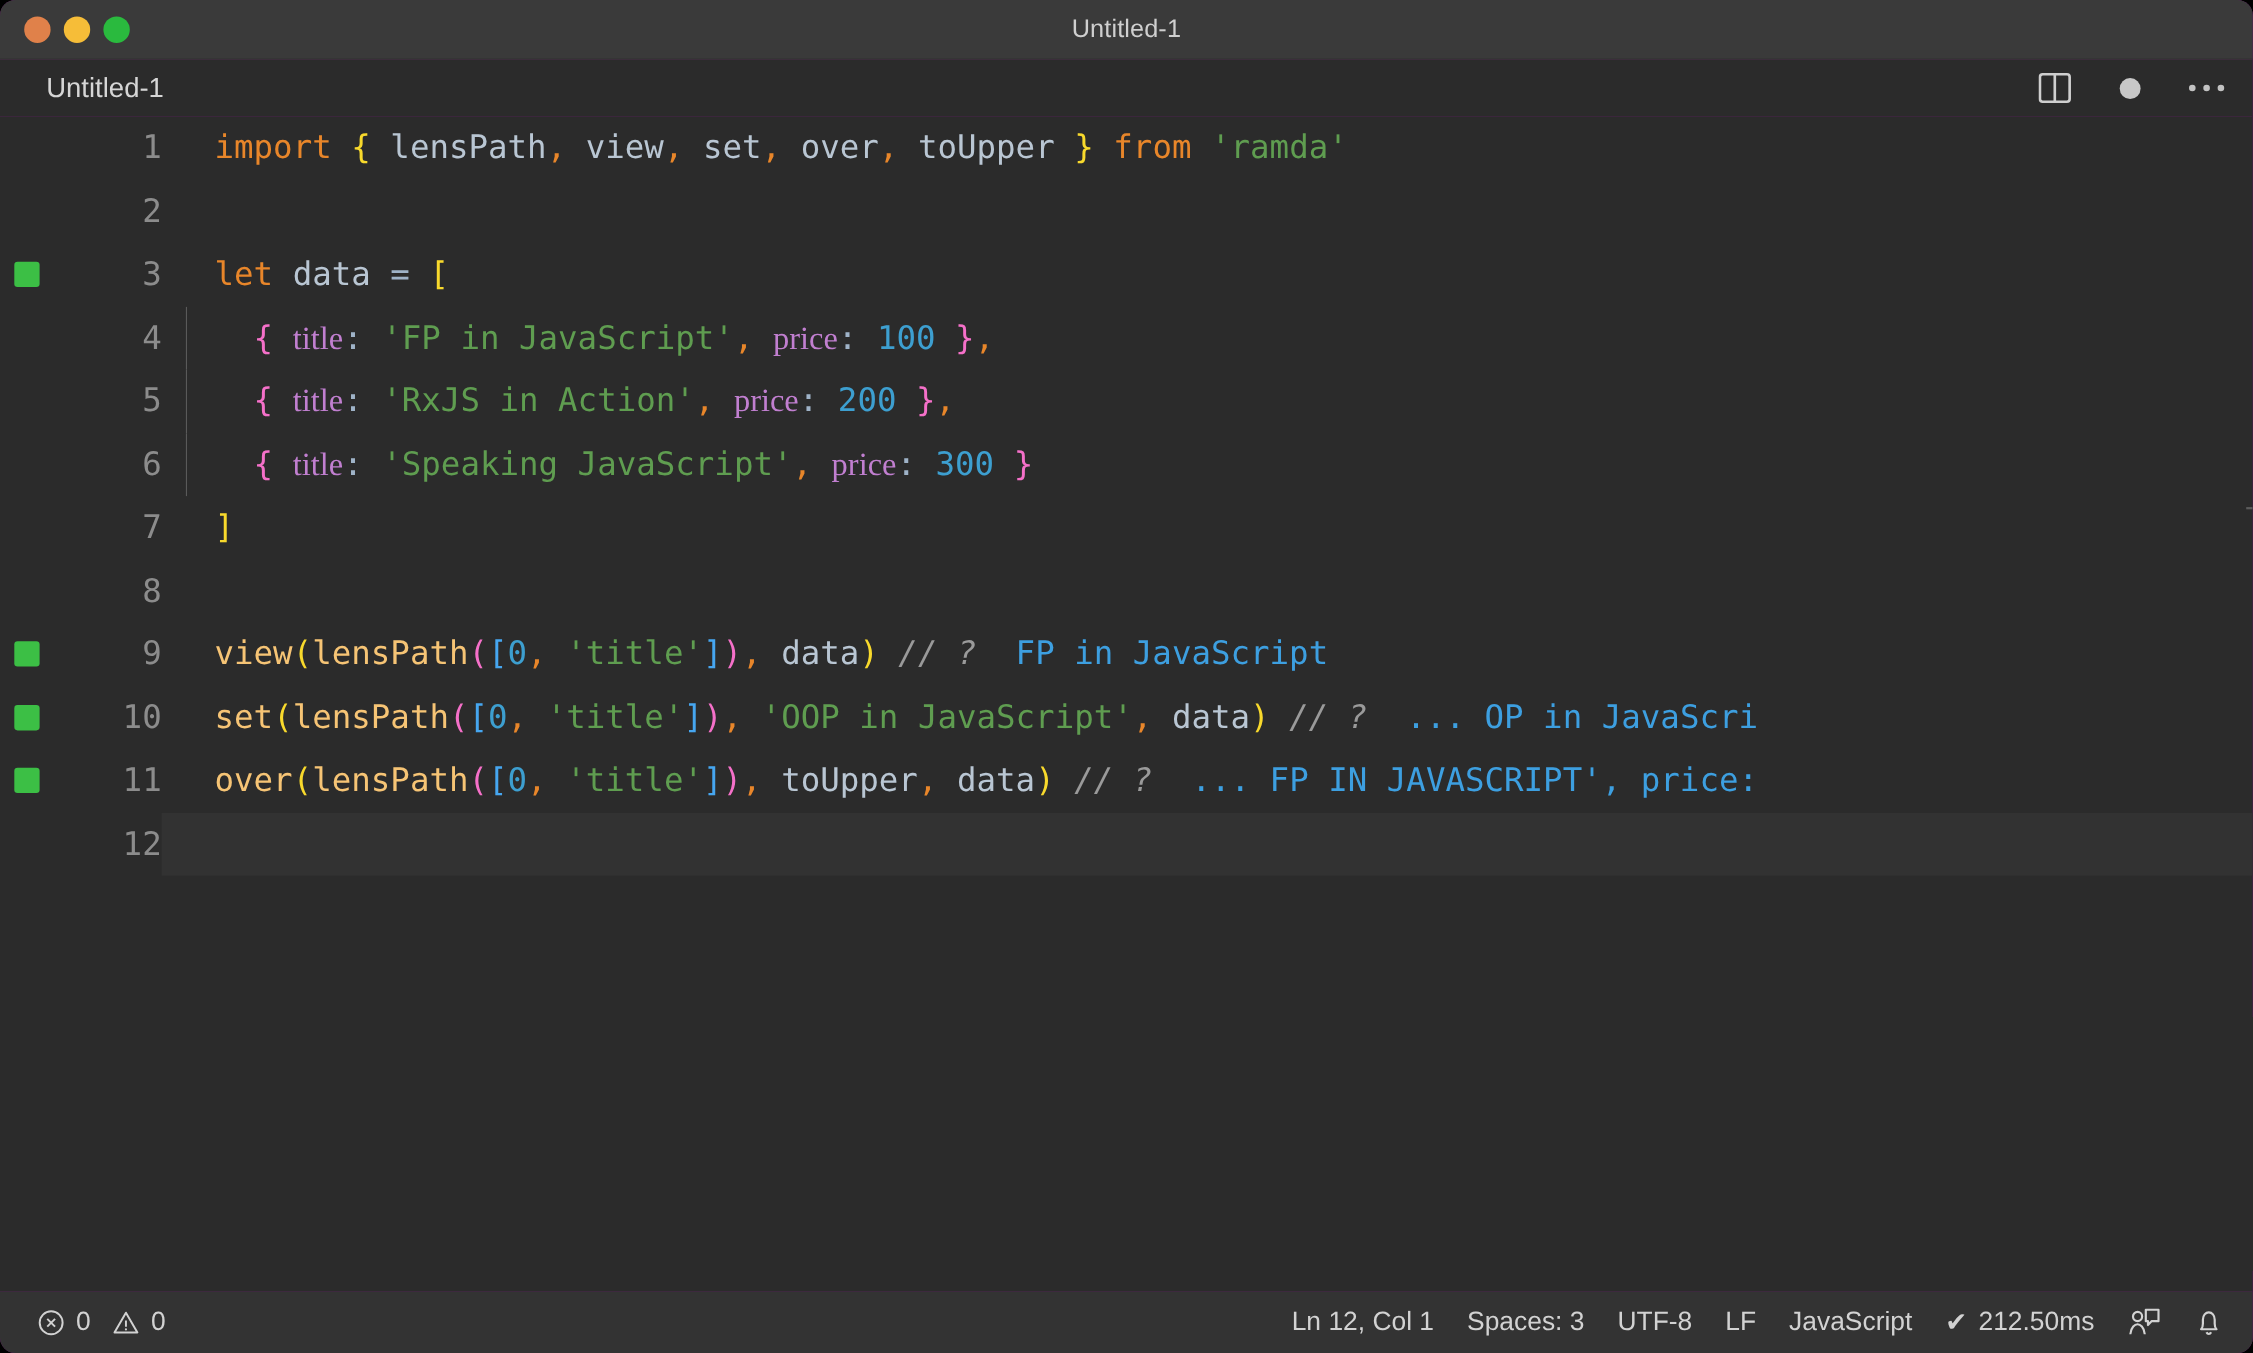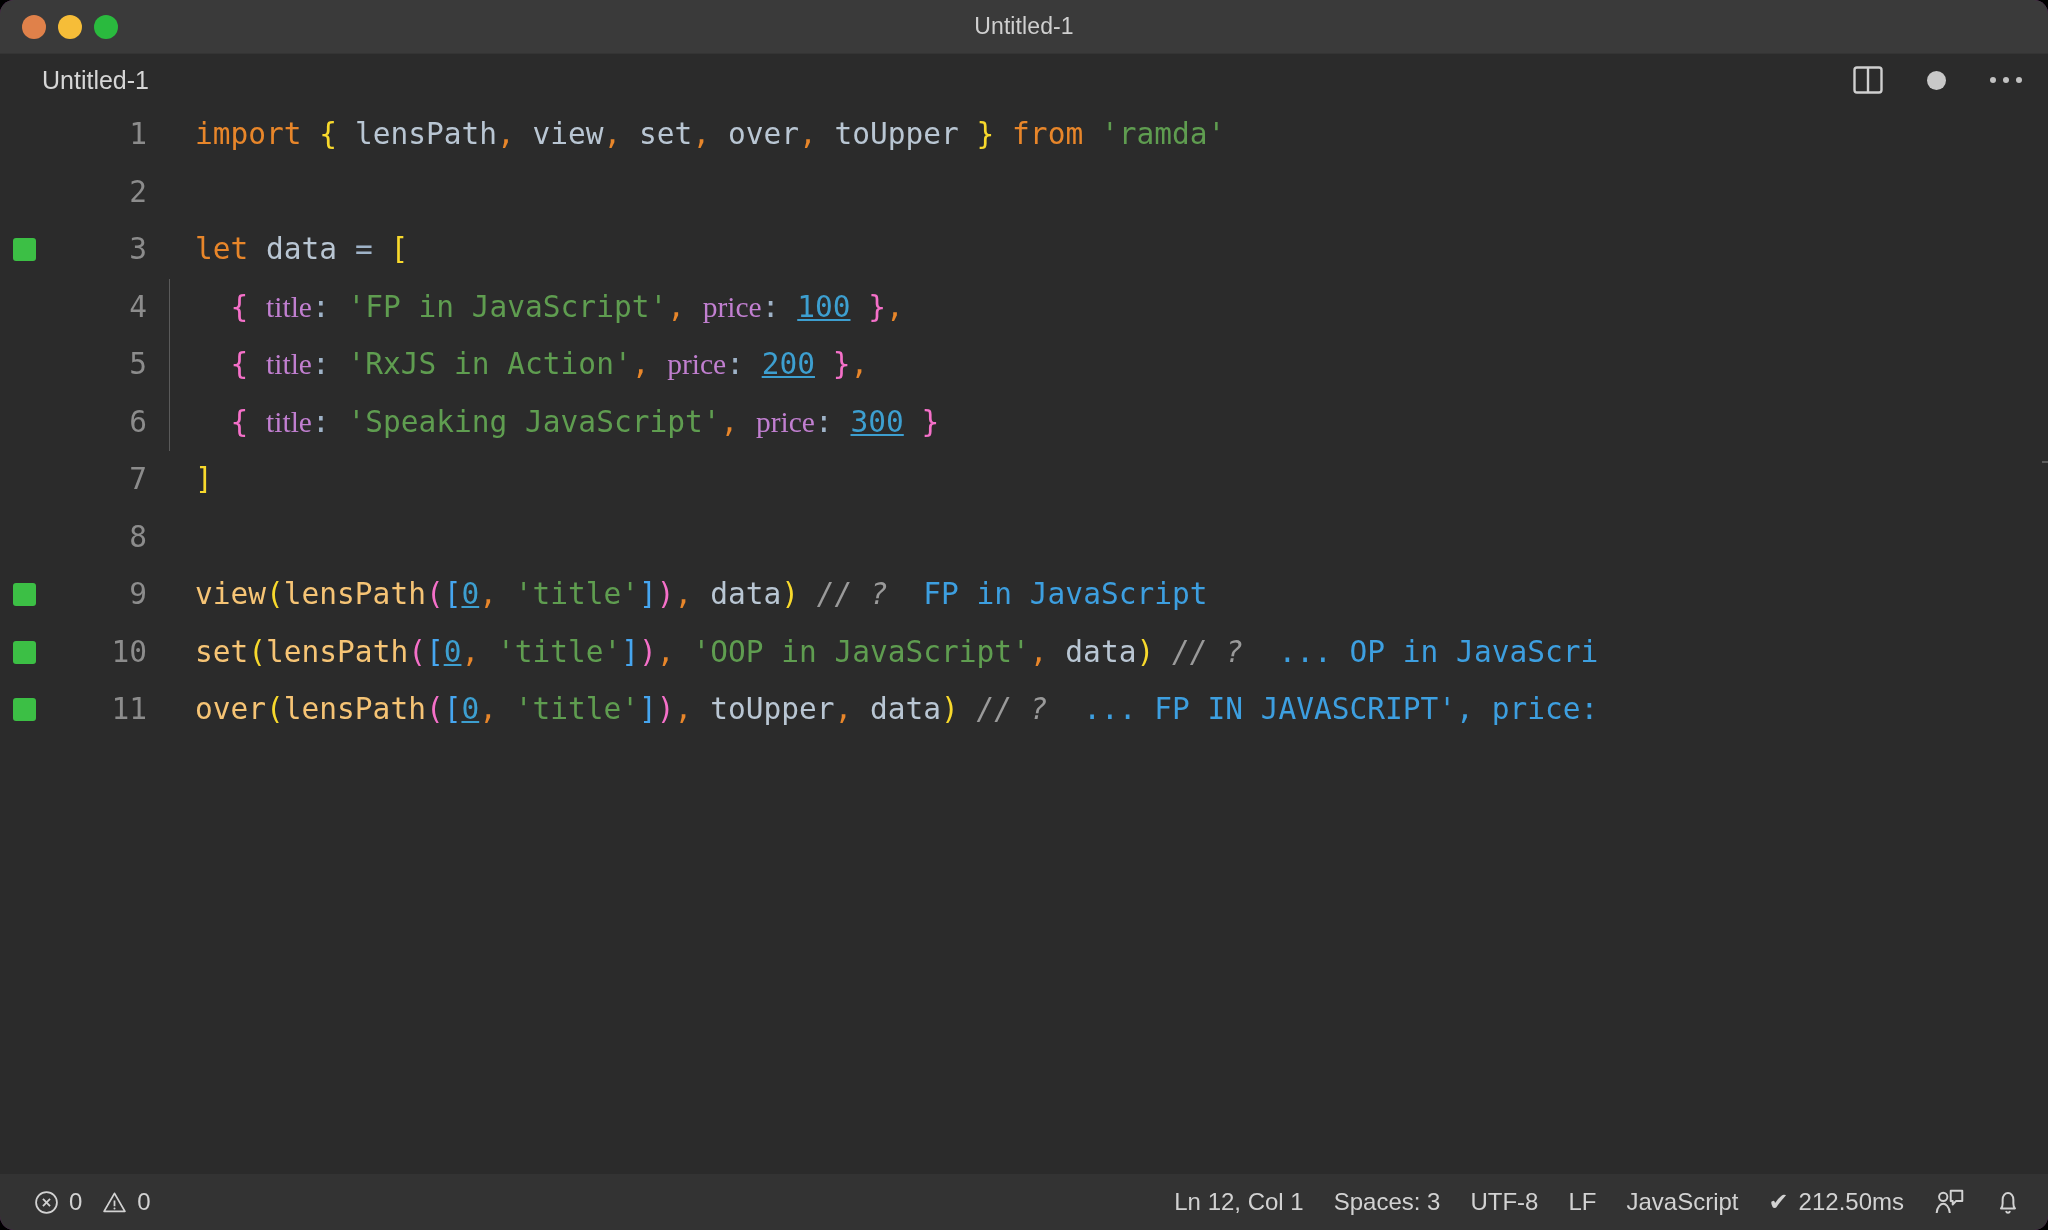--- a/index.html
+++ b/index.html
@@ -96,21 +96,21 @@
   
   .kw      { color: #e8862a; font-weight: normal; }
   .id      { color: #b9c6d3; }
   .punc-y  { color: #f8d92c; }
   .punc-p  { color: #f570c9; }
   .punc-b  { color: #46a6f0; }
   .comma   { color: #e8862a; }
   .prop    { color: #c17fd0; font-family: Liberation Serif, serif; }
   .colon   { color: #9fb3c8; }
   .str     { color: #5f9d50; }
-  .num     { color: #3d9fd0; text-decoration: underline; }
+  .num     { color: #3d9fd0; }
   .fn      { color: #f6c475; }
   .cmt     { color: #9a9a9a; font-style: italic; }
   .res     { color: #3d9fe0; margin-top: 22px; }
   
   #vscroll {
     position: absolute; right: 0; top: 355px; width: 6px; height: 2px;
     background: #5c5c5c;
   }
   
   #statusbar {
@@ -167,20 +167,21 @@
         <div class="row"><div class="gutter-marks"></div><div class="linenum">2</div><div class="code"></div></div>
         <div class="row"><div class="gutter-marks"><span class="greenmark"></span></div><div class="linenum">3</div><div class="code"><span class="kw">let</span><span class="id"> </span><span class="id">data</span><span class="id"> </span><span class="colon">=</span><span class="id"> </span><span class="punc-y">[</span></div></div>
         <div class="row"><div class="gutter-marks"></div><div class="linenum">4</div><div class="code"><span class="indent-guide"></span><span class="id">  </span><span class="punc-p">{</span><span class="id"> </span><span class="prop">title</span><span class="colon">:</span><span class="id"> </span><span class="str">'FP in JavaScript'</span><span class="comma">,</span><span class="id"> </span><span class="prop">price</span><span class="colon">:</span><span class="id"> </span><span class="num">100</span><span class="id"> </span><span class="punc-p">}</span><span class="comma">,</span></div></div>
         <div class="row"><div class="gutter-marks"></div><div class="linenum">5</div><div class="code"><span class="indent-guide"></span><span class="id">  </span><span class="punc-p">{</span><span class="id"> </span><span class="prop">title</span><span class="colon">:</span><span class="id"> </span><span class="str">'RxJS in Action'</span><span class="comma">,</span><span class="id"> </span><span class="prop">price</span><span class="colon">:</span><span class="id"> </span><span class="num">200</span><span class="id"> </span><span class="punc-p">}</span><span class="comma">,</span></div></div>
         <div class="row"><div class="gutter-marks"></div><div class="linenum">6</div><div class="code"><span class="indent-guide"></span><span class="id">  </span><span class="punc-p">{</span><span class="id"> </span><span class="prop">title</span><span class="colon">:</span><span class="id"> </span><span class="str">'Speaking JavaScript'</span><span class="comma">,</span><span class="id"> </span><span class="prop">price</span><span class="colon">:</span><span class="id"> </span><span class="num">300</span><span class="id"> </span><span class="punc-p">}</span></div></div>
         <div class="row"><div class="gutter-marks"></div><div class="linenum">7</div><div class="code"><span class="punc-y">]</span></div></div>
         <div class="row"><div class="gutter-marks"></div><div class="linenum">8</div><div class="code"></div></div>
         <div class="row"><div class="gutter-marks"><span class="greenmark"></span></div><div class="linenum">9</div><div class="code"><span class="fn">view</span><span class="punc-y">(</span><span class="fn">lensPath</span><span class="punc-p">(</span><span class="punc-b">[</span><span class="num">0</span><span class="comma">,</span><span class="id"> </span><span class="str">'title'</span><span class="punc-b">]</span><span class="punc-p">)</span><span class="comma">,</span><span class="id"> </span><span class="id">data</span><span class="punc-y">)</span><span class="id"> </span><span class="cmt">// ?</span><span class="id">  </span><span class="res">FP in JavaScript</span></div></div>
         <div class="row"><div class="gutter-marks"><span class="greenmark"></span></div><div class="linenum">10</div><div class="code"><span class="fn">set</span><span class="punc-y">(</span><span class="fn">lensPath</span><span class="punc-p">(</span><span class="punc-b">[</span><span class="num">0</span><span class="comma">,</span><span class="id"> </span><span class="str">'title'</span><span class="punc-b">]</span><span class="punc-p">)</span><span class="comma">,</span><span class="id"> </span><span class="str">'OOP in JavaScript'</span><span class="comma">,</span><span class="id"> </span><span class="id">data</span><span class="punc-y">)</span><span class="id"> </span><span class="cmt">// ?</span><span class="id">  </span><span class="res">... OP in JavaScri</span></div></div>
         <div class="row"><div class="gutter-marks"><span class="greenmark"></span></div><div class="linenum">11</div><div class="code"><span class="fn">over</span><span class="punc-y">(</span><span class="fn">lensPath</span><span class="punc-p">(</span><span class="punc-b">[</span><span class="num">0</span><span class="comma">,</span><span class="id"> </span><span class="str">'title'</span><span class="punc-b">]</span><span class="punc-p">)</span><span class="comma">,</span><span class="id"> </span><span class="id">toUpper</span><span class="comma">,</span><span class="id"> </span><span class="id">data</span><span class="punc-y">)</span><span class="id"> </span><span class="cmt">// ?</span><span class="id">  </span><span class="res">... FP IN JAVASCRIPT', price:</span></div></div>
+        <div class="row current"><div class="gutter-marks"></div><div class="linenum">12</div><div class="code"></div></div>
       </div>
     <div id="vscroll"></div>
   </div>
 
   <div id="statusbar">
     <div class="sb-left">
       <span class="sb-item">
         <span>
           <svg width="25" height="25" viewBox="0 0 24 24">
             <circle cx="12" cy="12" r="10" fill="none" stroke="#d2d2d2" stroke-width="1.7"></circle>

